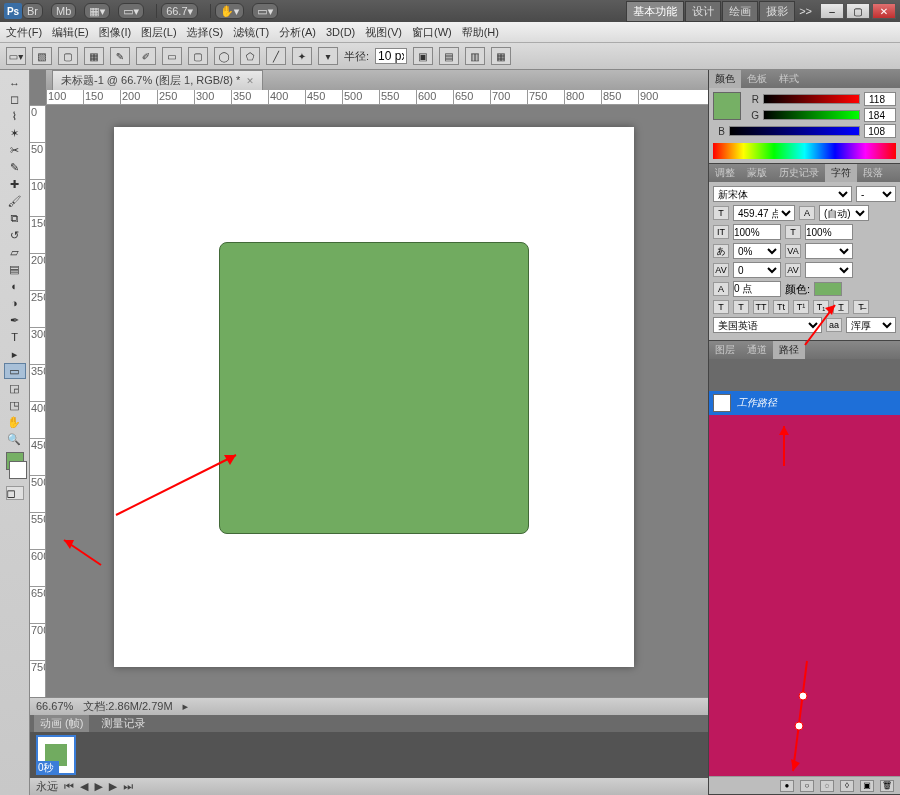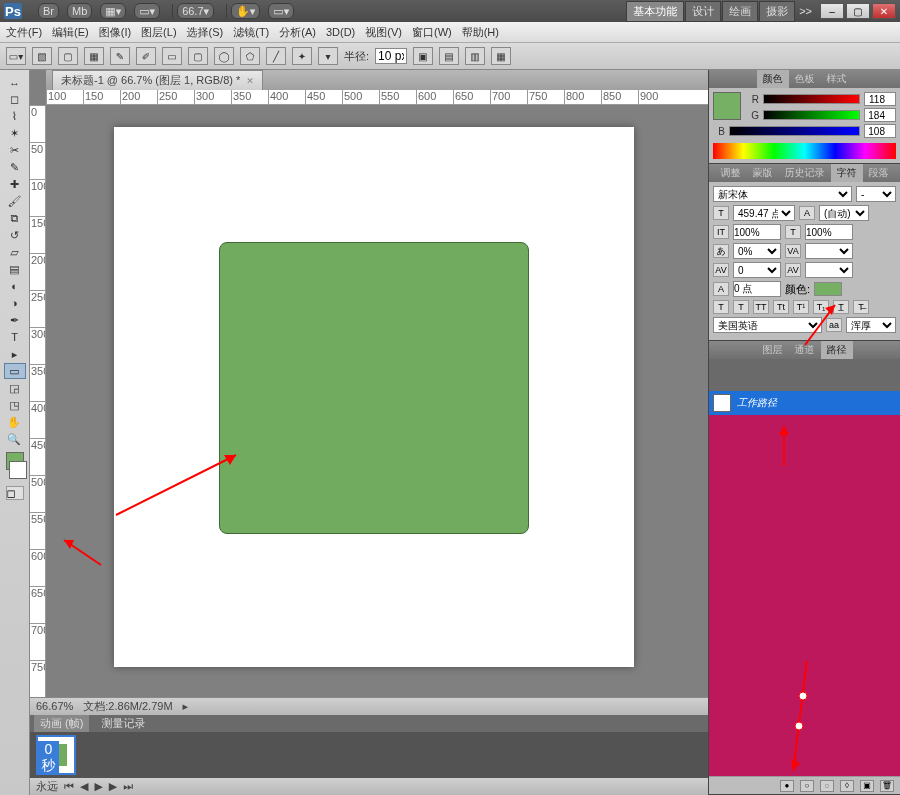--- a/index.html
+++ b/index.html
@@ -1,19 +1,19 @@
 <!DOCTYPE html>
 <html><head>
 <meta charset="utf-8">
 <style>
 * { margin: 0; padding: 0; box-sizing: border-box; font-family: "Microsoft YaHei", sans-serif; font-size: 11px; }
 body { width: 900px; height: 795px; background: #535353; overflow: hidden; }
 
 .titlebar { height: 22px; background: linear-gradient(#5c5c5c,#4a4a4a); display: flex; align-items: center; padding: 0 4px; }
-.titlebar .ps-logo { width: 18px; height: 16px; background: #3a6ea5; color: #fff; font-size: 13px; font-weight: bold; display: flex; align-items: center; justify-content: center; border-radius: 2px; margin-right: 16px; }
+.titlebar .ps-logo { width: 18px; height: 16px; background: #3a6ea5; color: #fff; font-size: 10px; font-weight: bold; display: flex; align-items: center; justify-content: center; border-radius: 2px; margin-right: 0; }
 .titlebar .tb-btn { background: #6d6d6d; border: 1px solid #3d3d3d; color: #ddd; padding: 0 4px; margin-right: 8px; height: 16px; display: flex; align-items: center; border-radius: 6px; }
 .titlebar .tb-sep { width: 1px; height: 14px; background: #3d3d3d; margin: 0 4px; }
 .titlebar .workspace-tabs { margin-left: auto; display: flex; gap: 1px; }
 .titlebar .ws-tab { background: #6d6d6d; color: #ddd; padding: 2px 6px; border: 1px solid #3d3d3d; }
 .titlebar .ws-tab.active { background: #888; color: #fff; margin-left: 32px; }
 .titlebar .more { color: #ddd; padding: 0 4px; }
 .titlebar .win-btns { display: flex; gap: 2px; margin-left: 4px; }
 .titlebar .win-btn { width: 24px; height: 16px; border: 1px solid #555; background: linear-gradient(#e8e8e8,#c8c8c8); display: flex; align-items: center; justify-content: center; font-size: 10px; }
 .titlebar .win-btn.close { background: linear-gradient(#e07070,#c03030); color: #fff; }
 
@@ -45,26 +45,26 @@
 .canvas-viewport { flex: 1; background: #808080; overflow: auto; position: relative; }
 .canvas { position: absolute; top: 22px; left: 68px; width: 520px; height: 540px; background: #fff; box-shadow: 0 0 8px rgba(0,0,0,0.4); }
 .shape { position: absolute; top: 115px; left: 105px; width: 310px; height: 292px; background: #71ab60; border: 1px solid #426938; border-radius: 8px; }
 .status-bar { height: 18px; background: linear-gradient(#d0d0d0,#b8b8b8); display: flex; align-items: center; padding: 0 6px; gap: 10px; font-size: 10px; color: #444; border-top: 1px solid #888; }
 .footer-tabs { height: 18px; background: #6a6a6a; display: flex; align-items: center; padding-left: 4px; gap: 6px; font-size: 10px; color: #ddd; }
 .footer-tabs span { padding: 1px 6px; }
 .footer-tabs span.sel { background: #888; }
 .footer-thumb-row { flex: 1; background: #535353; padding: 3px 6px; }
 .footer-thumb { width: 40px; height: 40px; border: 2px solid #3a7dd8; background: #fff; display: flex; align-items: center; justify-content: center; position: relative; }
 .footer-thumb .mini { width: 22px; height: 22px; background: #71ab60; }
-.footer-thumb .lbl { position: absolute; bottom: -2px; left: 0; right: 15px; background: #3a7dd8; color: #fff; font-size: 14px; text-align: center; }
+.footer-thumb .lbl { position: absolute; bottom: -2px; left: 0; right: 15px; background: #3a7dd8; color: #fff; font-size: 10px; }
 .footer-ctrl { height: 18px; background: linear-gradient(#d0d0d0,#b8b8b8); display: flex; align-items: center; padding: 0 6px; gap: 6px; font-size: 10px; color: #444; }
 
 .panels { width: 192px; background: #6a6a6a; display: flex; flex-direction: column; border-left: 1px solid #444; }
 .panel-group { border-bottom: 1px solid #444; }
-.panel-tabs { height: 18px; background: linear-gradient(#888,#707070); display: flex; justify-content: center; }
+.panel-tabs { height: 18px; background: linear-gradient(#888,#707070); display: flex; }
 .panel-tab { padding: 2px 6px; color: #ccc; font-size: 10px; }
 .panel-tab.active { background: #b0b0b0; color: #222; }
 .panel-body { background: #bdbdbd; padding: 4px; }
 .color-row { display: flex; align-items: center; gap: 4px; margin-bottom: 2px; }
 .color-row .lab { width: 12px; text-align: right; font-size: 10px; color: #333; }
 .color-row .slider { flex: 1; height: 10px; border: 1px solid #888; }
 .color-row .slider.r { background: linear-gradient(to right,#000,#f00); }
 .color-row .slider.g { background: linear-gradient(to right,#000,#0f0); }
 .color-row .slider.b { background: linear-gradient(to right,#000,#00f); }
 .color-row input { width: 32px; height: 14px; border: 1px solid #888; font-size: 10px; text-align: right; padding-right: 10px; }

